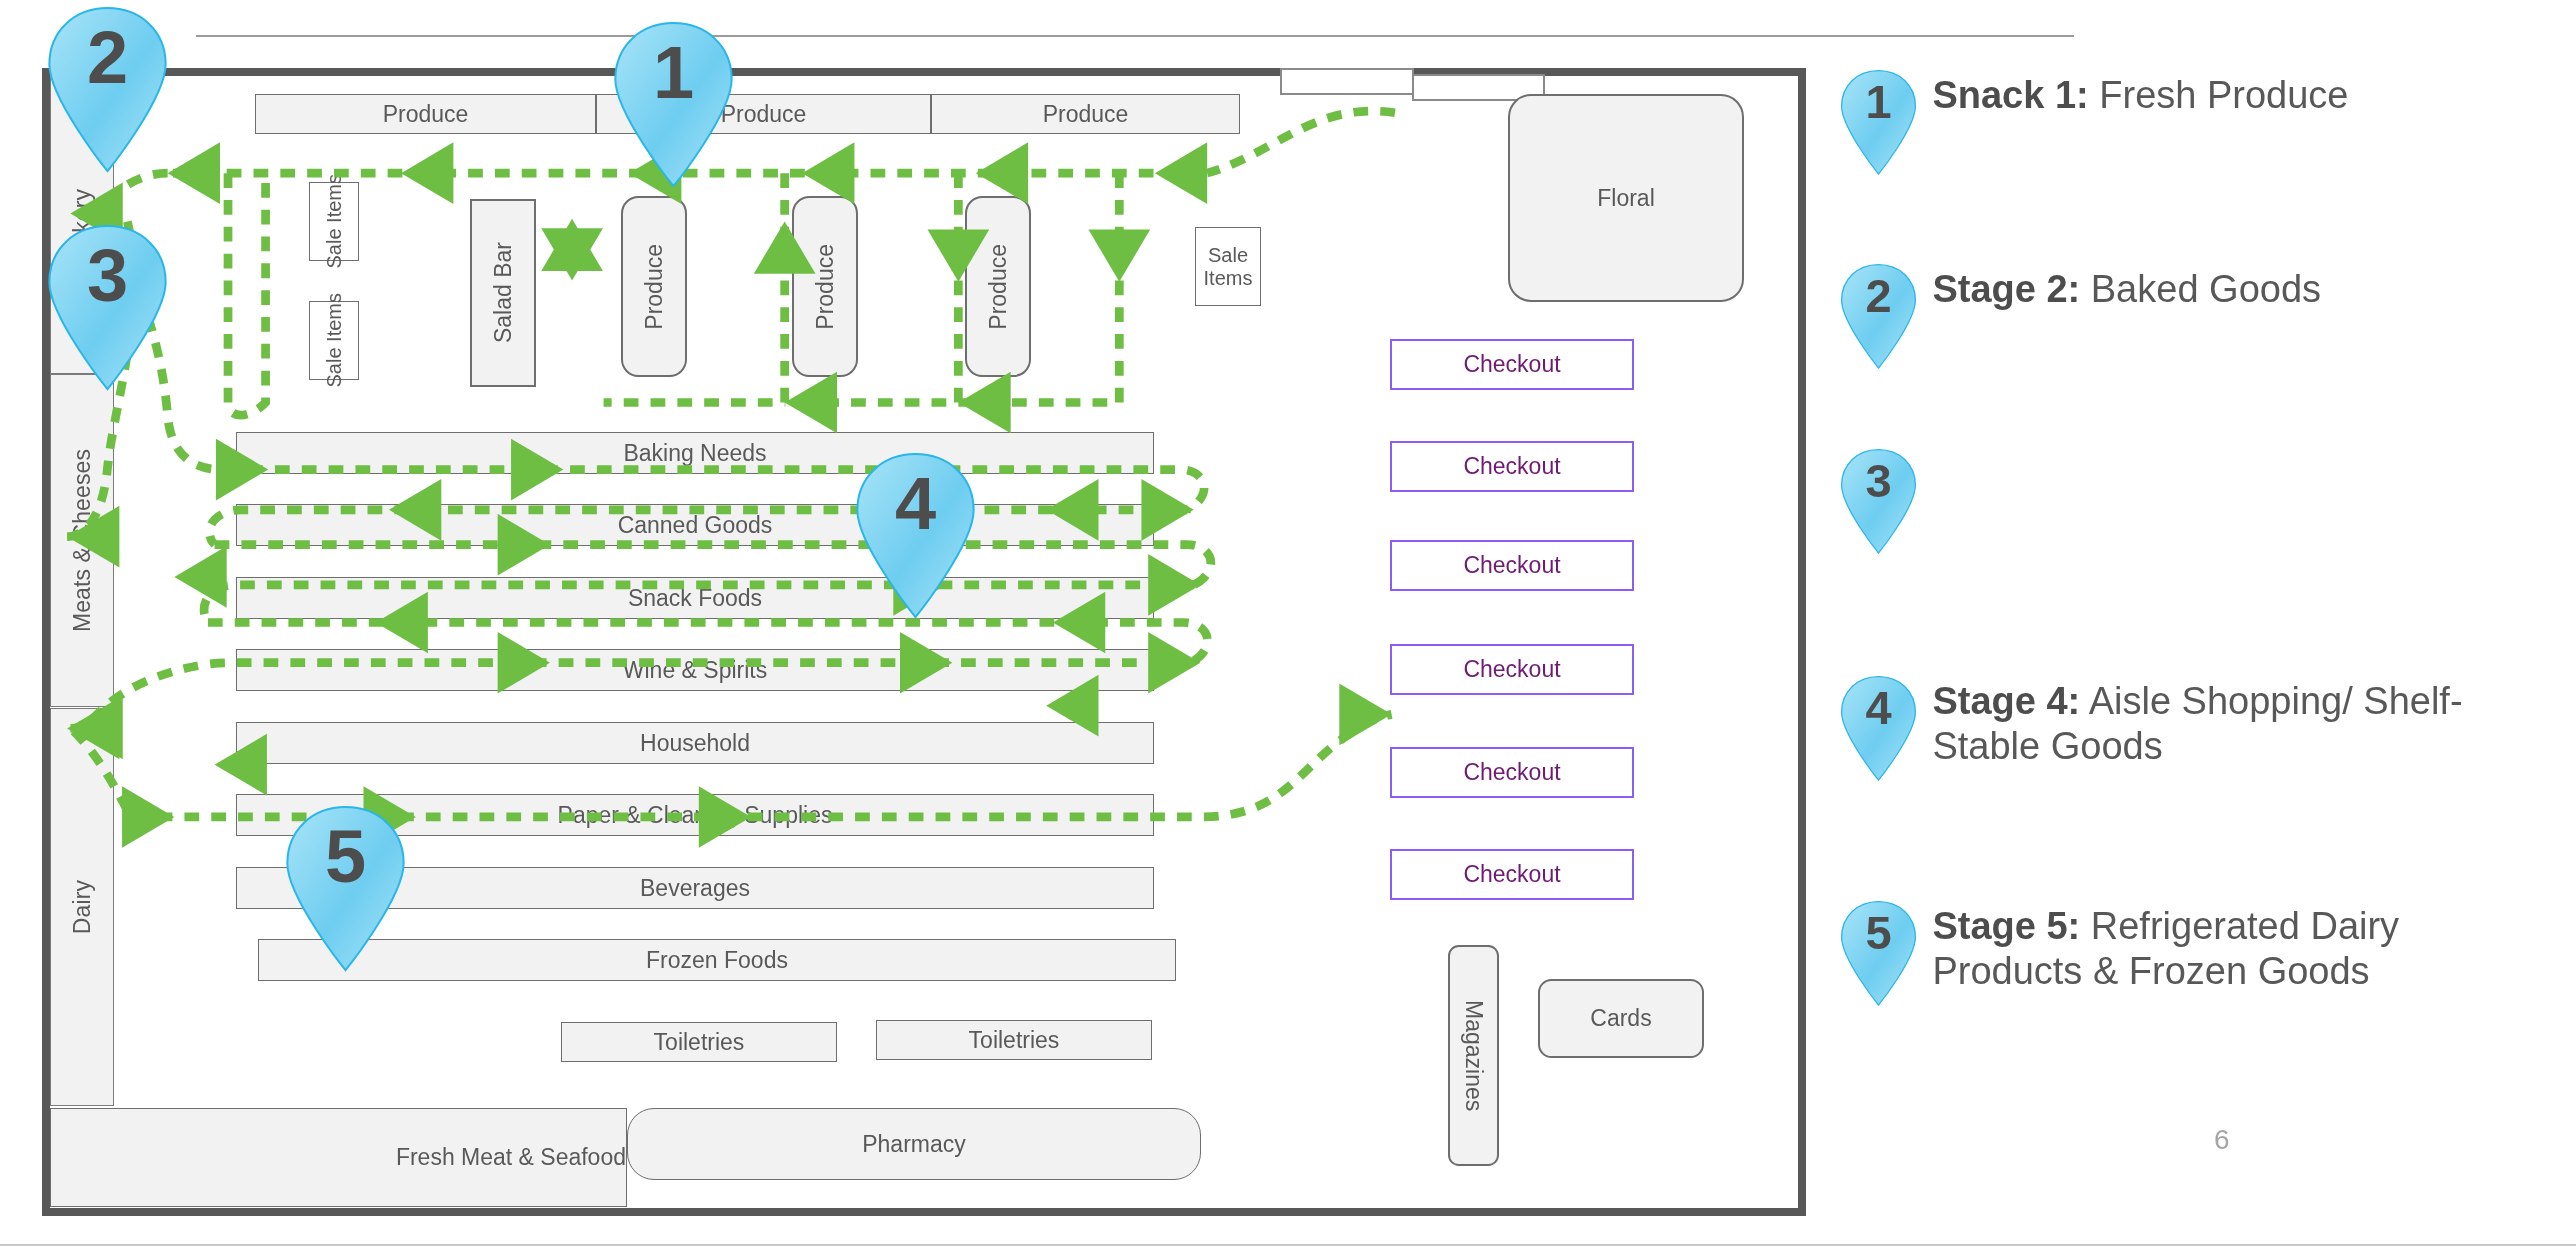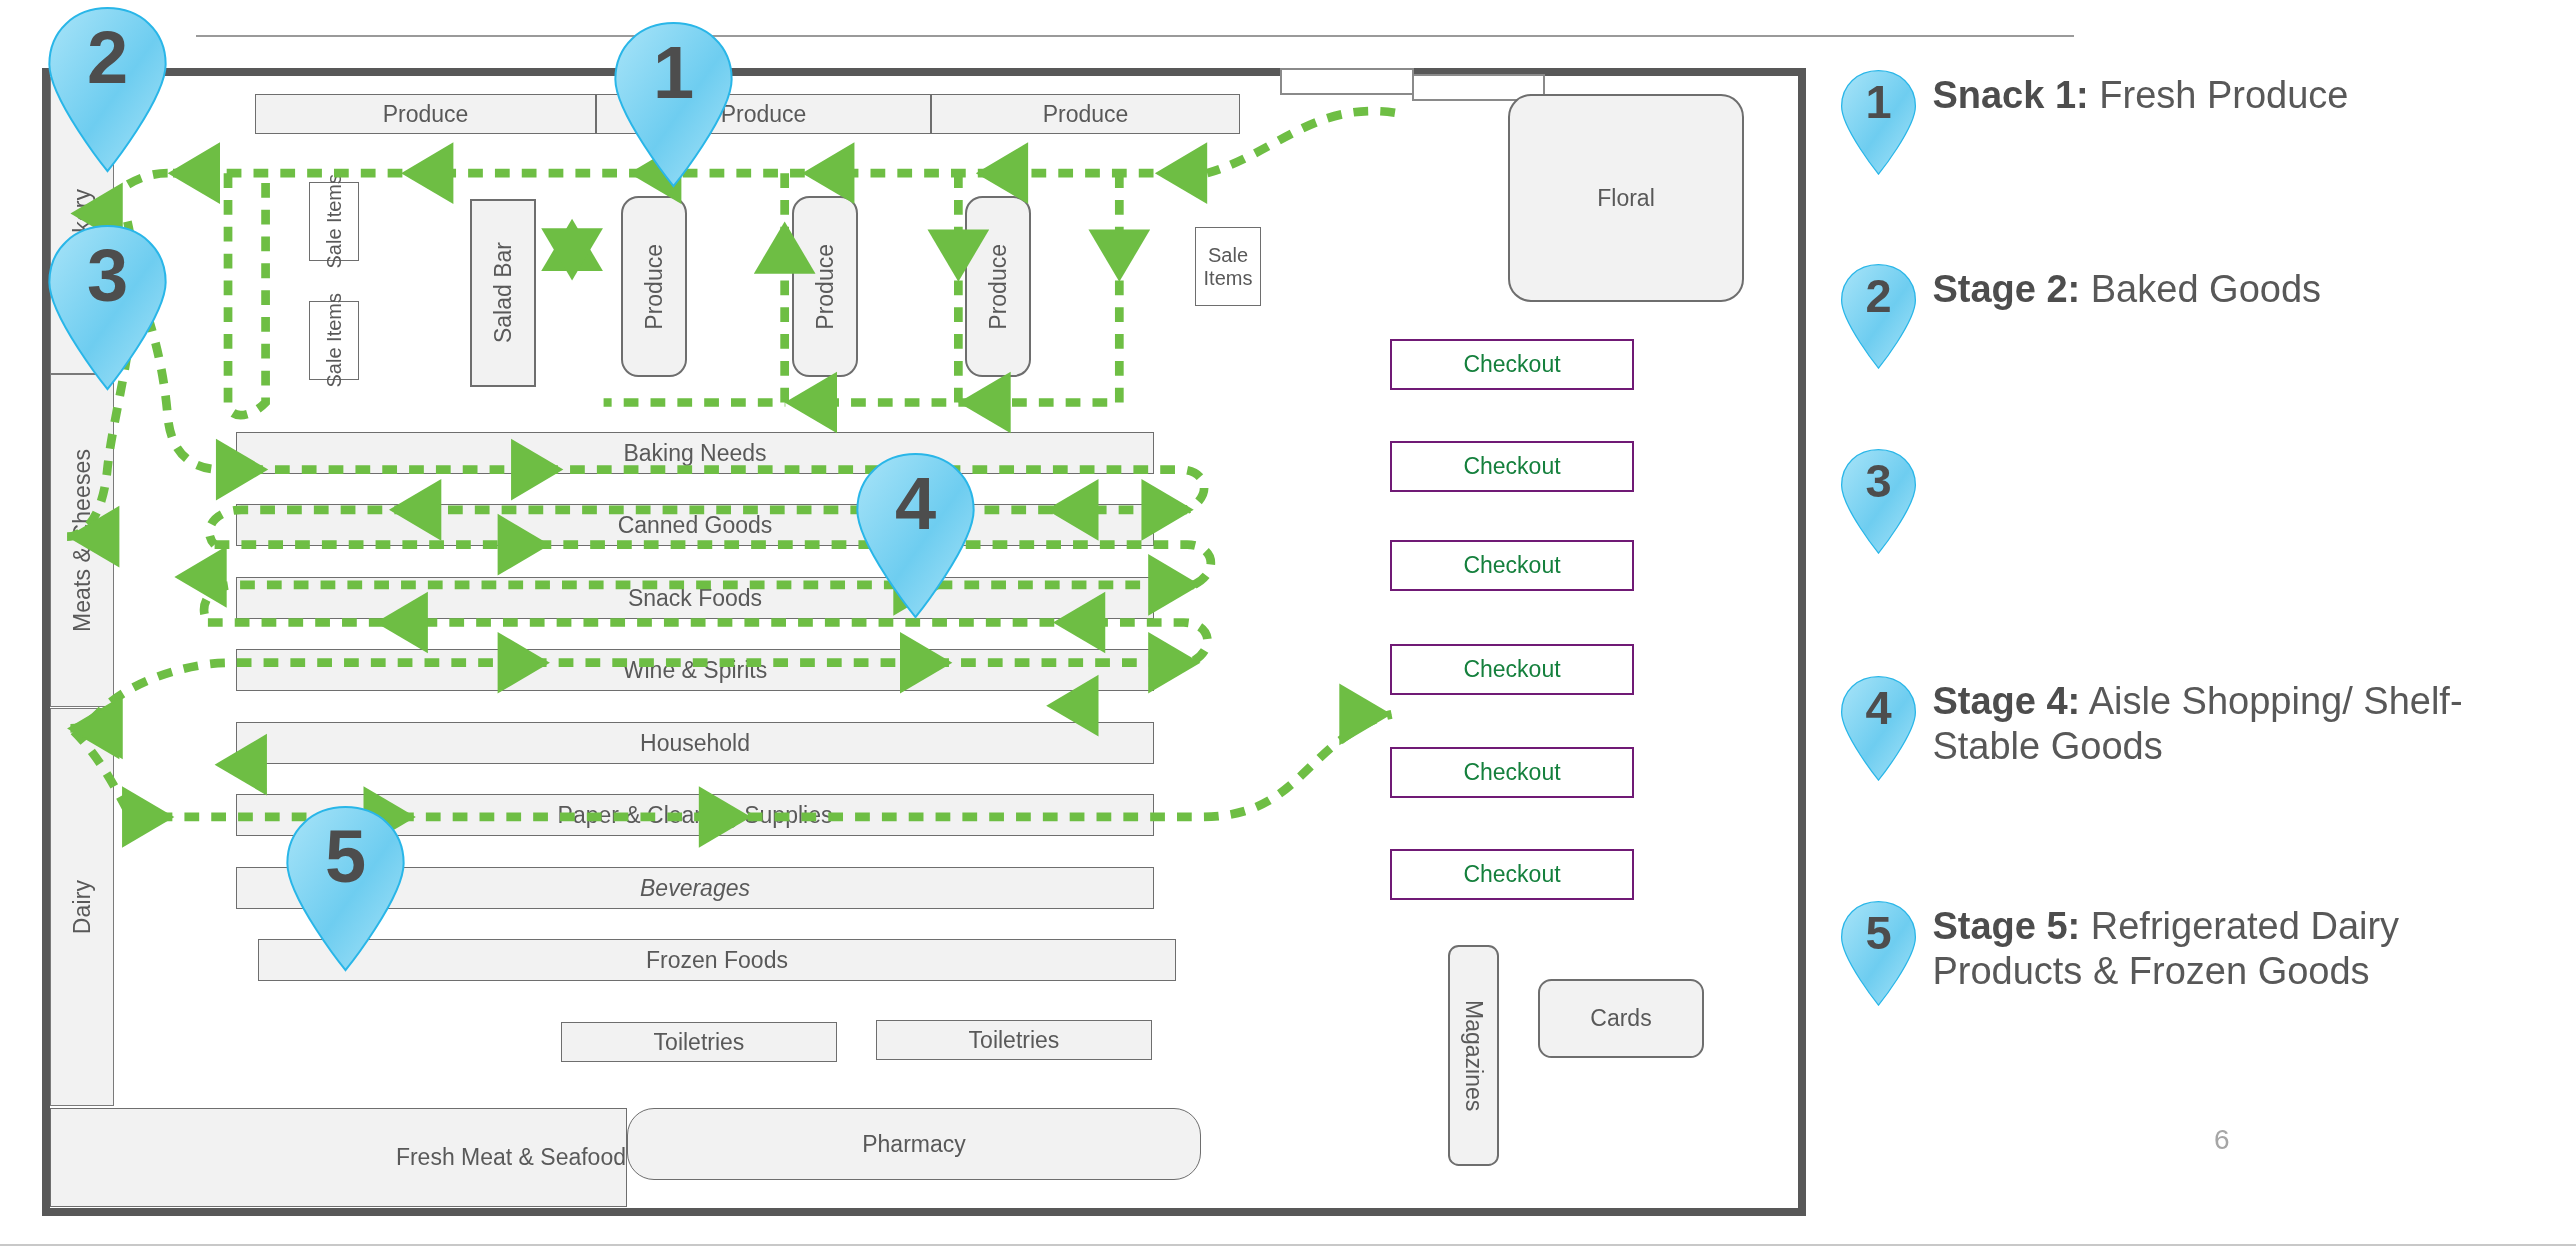--- a/index.html
+++ b/index.html
@@ -26,22 +26,22 @@
        display:flex;align-items:center;justify-content:center;text-align:center;
        font-size:23px;color:#595959;}
   .fix.white{background:#ffffff;border-width:2px;border-color:#6e6e6e;}
   .fix.round{border-radius:17.4px;}
   .fix.vert > span{writing-mode:vertical-rl;transform:rotate(180deg);white-space:nowrap;}
   .fix.vert-rev > span{writing-mode:vertical-rl;white-space:nowrap;}
   .fix.thin{border-width:1.3px;}
   .fix .two-line{line-height:1.12;}
 
   
-  .checkout{position:absolute;background:#ffffff;border:2px solid #701a75;box-sizing:border-box;
-            display:flex;align-items:center;justify-content:center;font-size:23px;color:#15803d;}
+  .checkout{position:absolute;background:#ffffff;border:2px solid #8b5cf6;box-sizing:border-box;
+            display:flex;align-items:center;justify-content:center;font-size:23px;color:#701a75;}
 
   
   .door{position:absolute;background:#ffffff;border:2px solid #8a8a8a;box-sizing:border-box;}
 
   
   #path-layer{position:absolute;left:0;top:0;width:1851px;height:1249px;pointer-events:none;}
 
   
   .pin{position:absolute;width:127px;height:168px;}
   .pin .num{position:absolute;left:0;top:16px;width:127px;text-align:center;
@@ -130,21 +130,21 @@
 </div>
 <div class="fix thin" style="left:236px;top:649px;width:918px;height:42px;">
   <span>Wine &amp; Spirits</span>
 </div>
 <div class="fix thin" style="left:236px;top:722px;width:918px;height:42px;align-items:center;">
   <span>Household</span>
 </div>
 <div class="fix thin" style="left:236px;top:794px;width:918px;height:42px;">
   <span>Paper &amp; Cleaning Supplies</span>
 </div>
-<div class="fix thin" style="left:236px;top:867px;width:918px;height:42px;font-style:italic;">
+<div class="fix thin" style="left:236px;top:867px;width:918px;height:42px;">
   <span>Beverages</span>
 </div>
 <div class="fix thin" style="left:236px;top:939px;width:918px;height:42px;margin-left:22px;">
   <span>Frozen Foods</span>
 </div>
 
 <div class="fix thin" style="left:561px;top:1022px;width:276px;height:40px;">
   <span>Toiletries</span>
 </div>
 <div class="fix thin" style="left:876px;top:1020px;width:276px;height:40px;">

